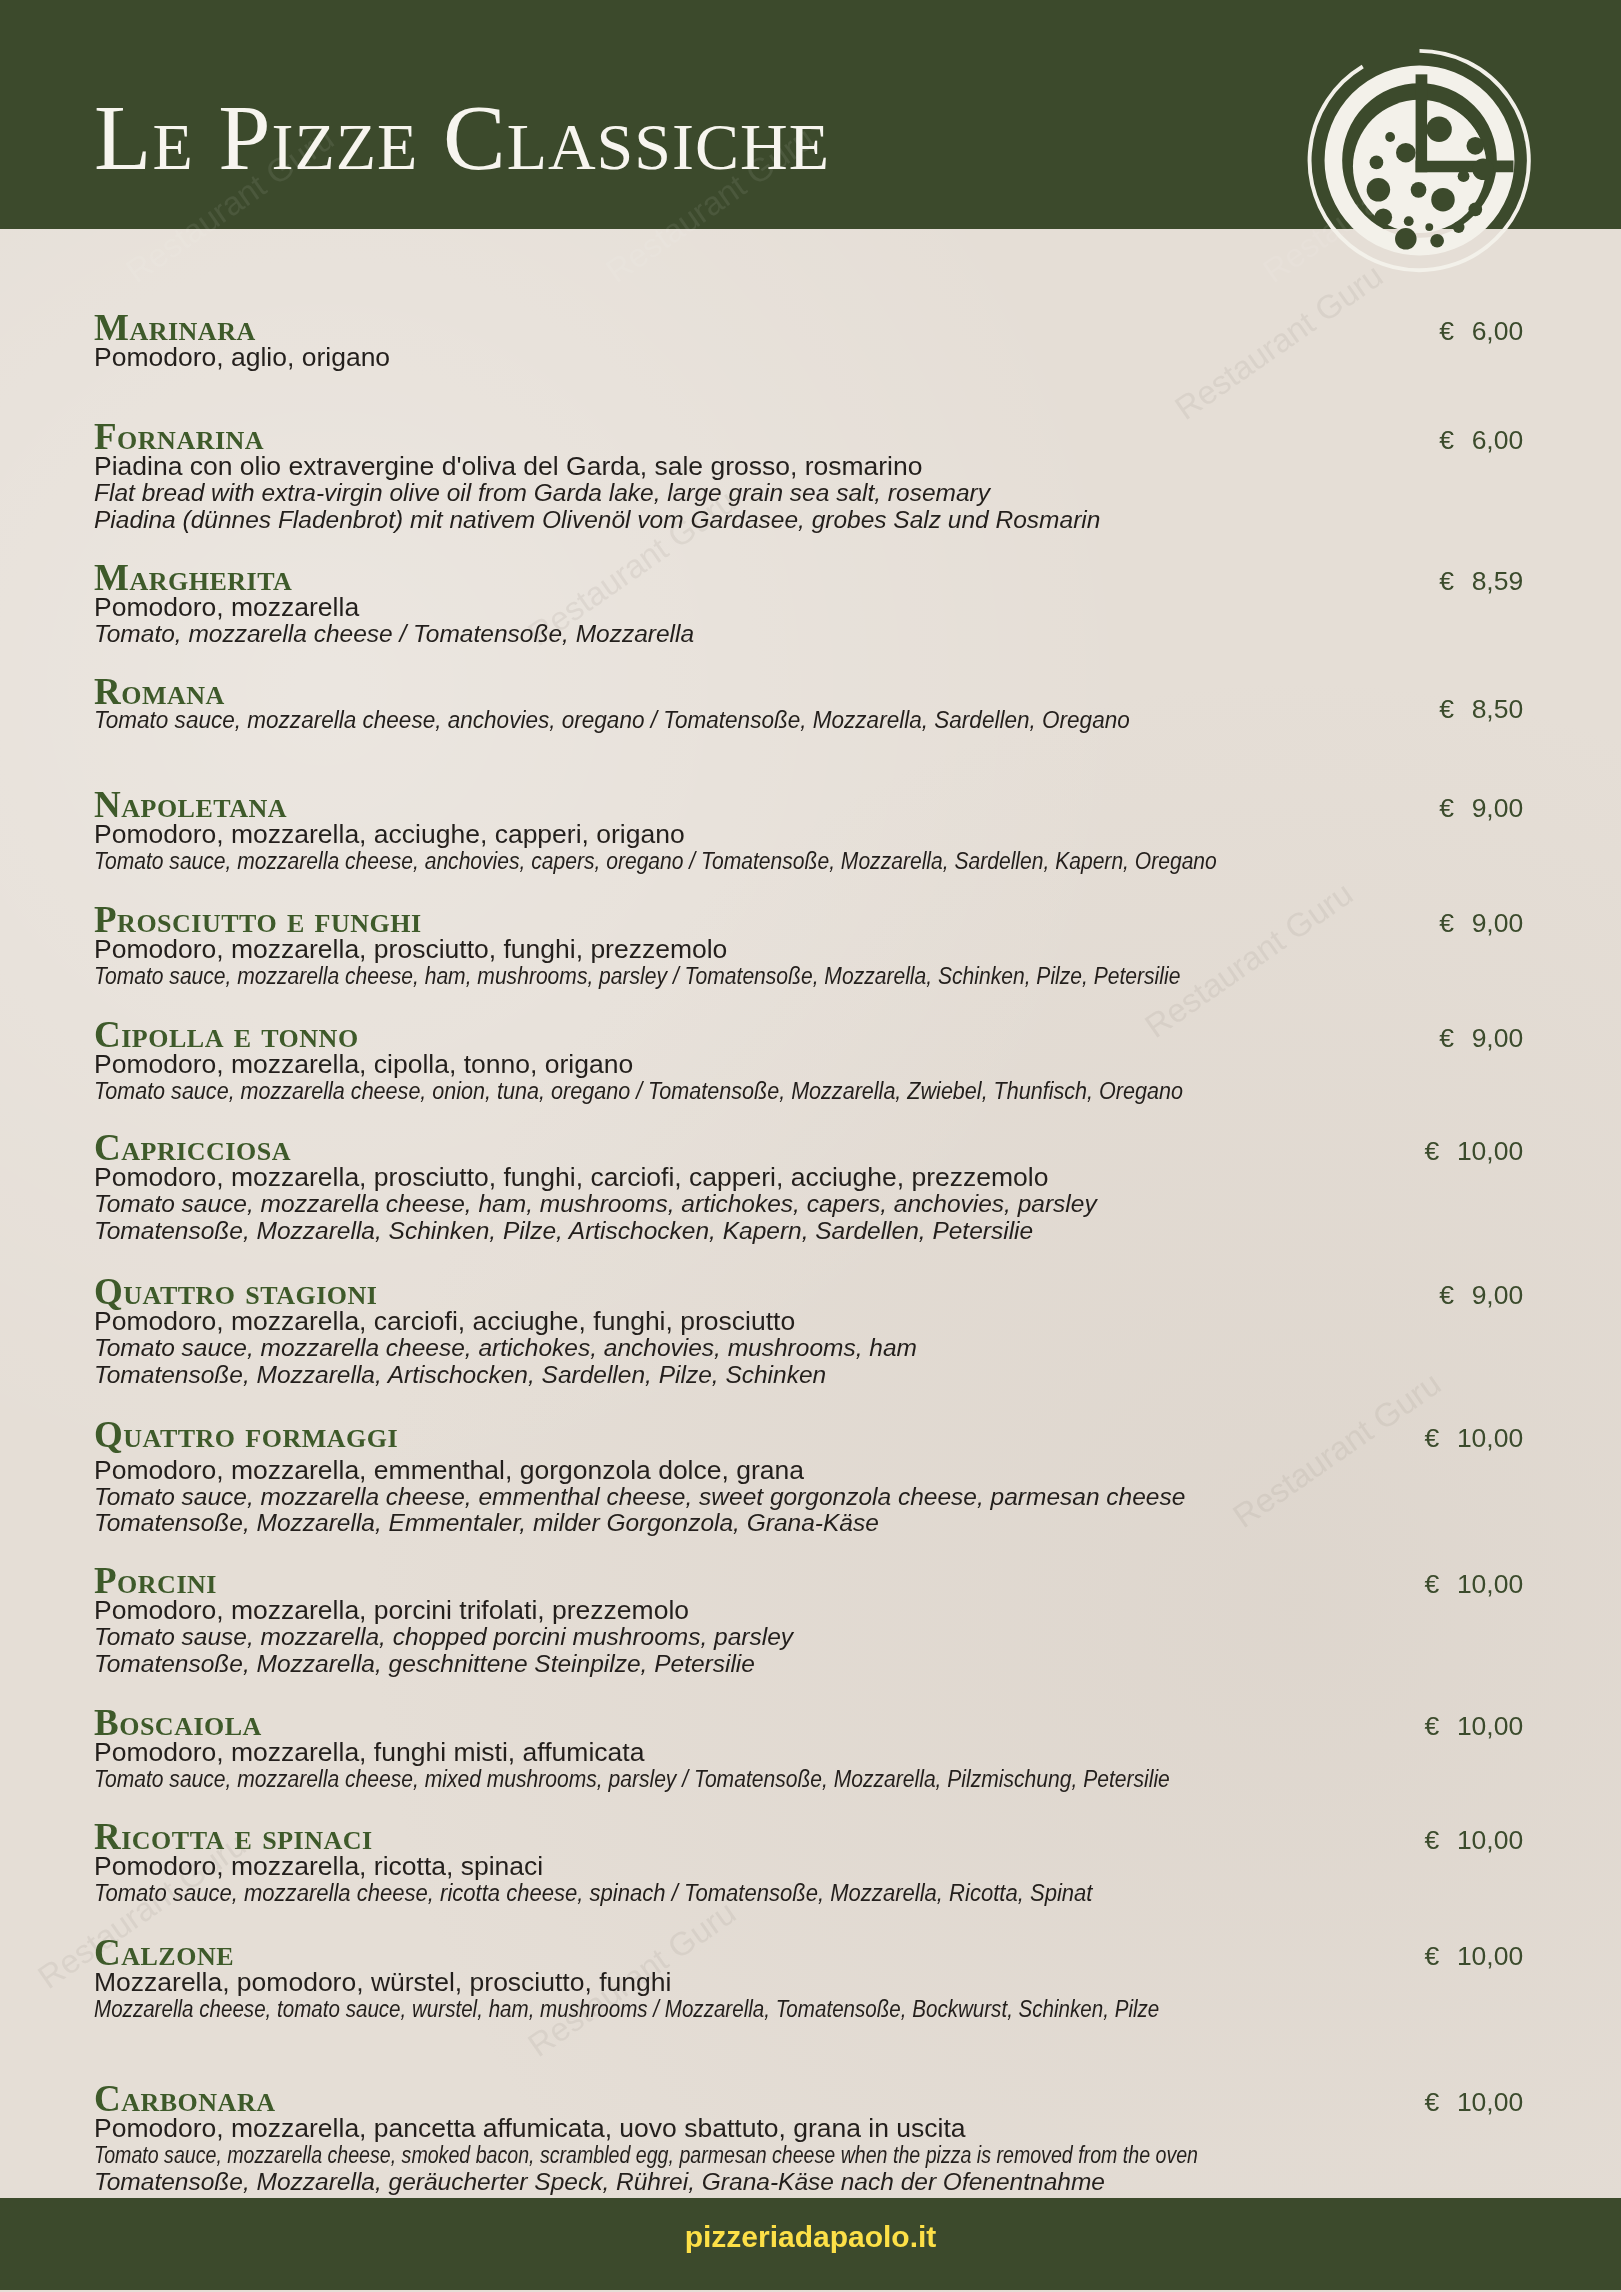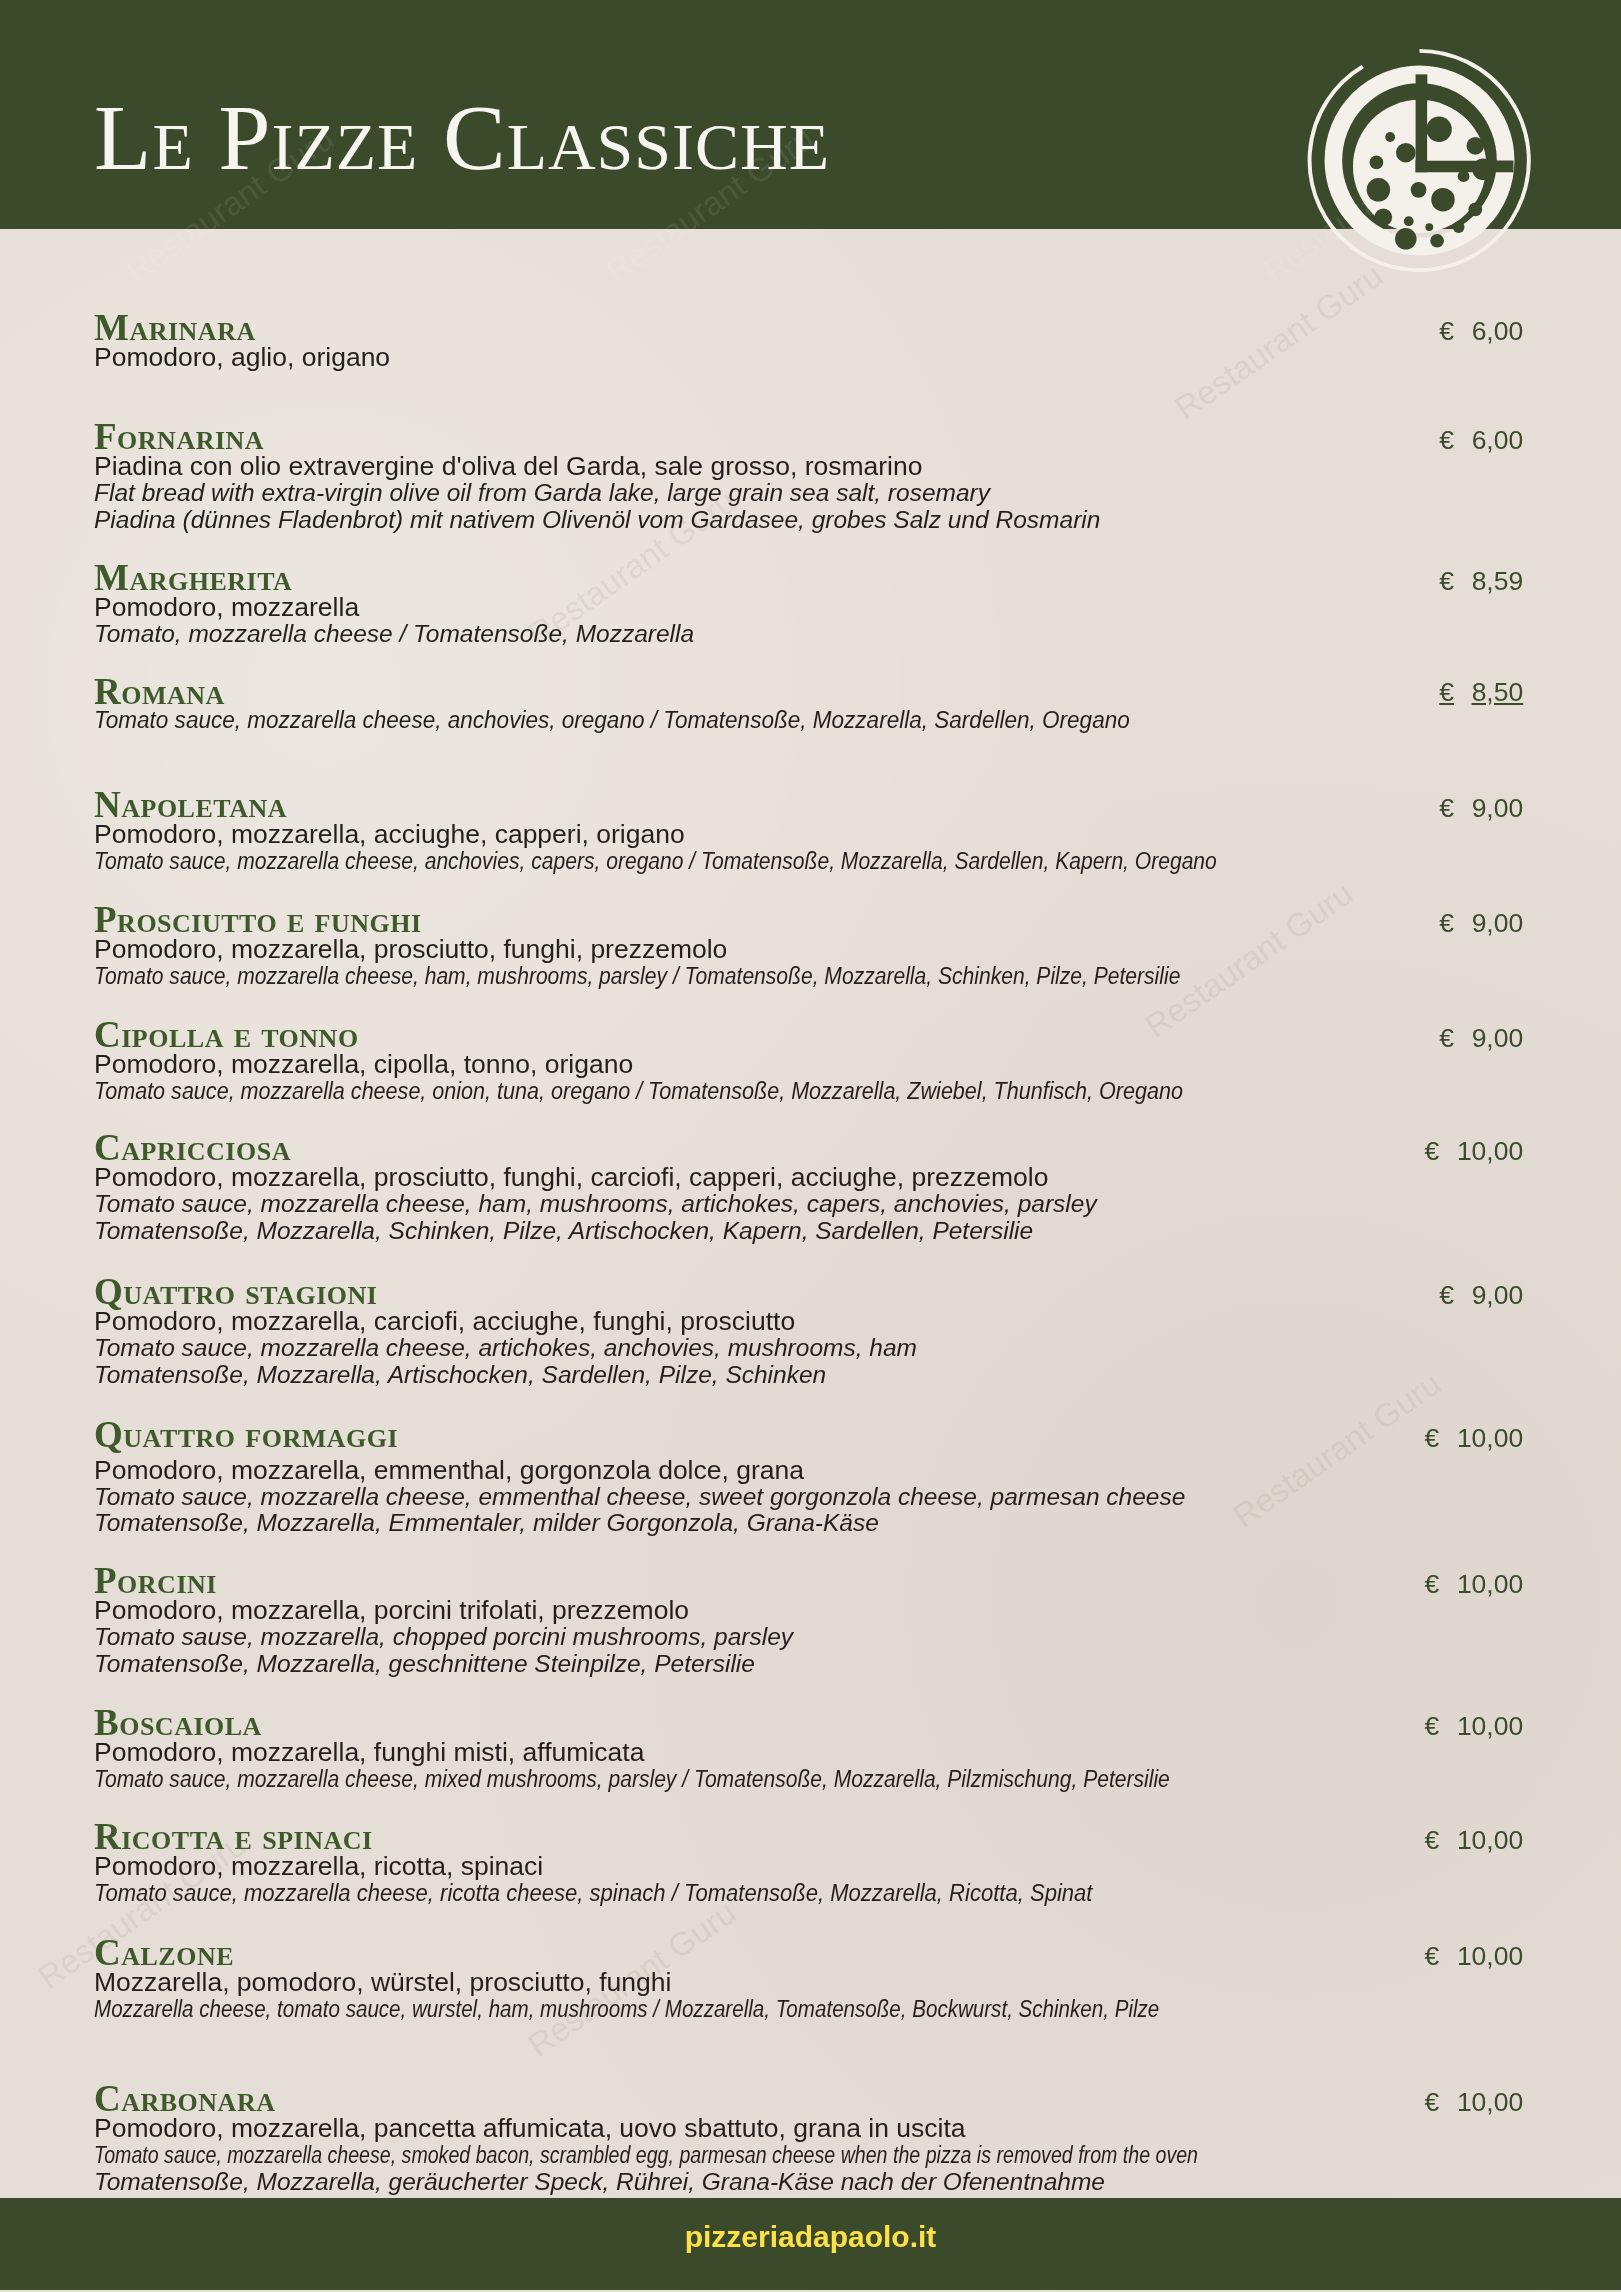--- a/index.html
+++ b/index.html
@@ -99,21 +99,21 @@
   <div class="item" style="top:562px;">
     <div class="name">Margherita</div>
     <div class="ing">Pomodoro, mozzarella</div>
     <div class="tr">Tomato, mozzarella cheese / Tomatensoße, Mozzarella</div>
     <div class="price" style="top:3.9px;right:11.8px;"><span class="cur">€</span><span>8,59</span></div>
   </div>
 
   <div class="item" style="top:676px;">
     <div class="name">Romana</div>
     <div class="tr narrow">Tomato sauce, mozzarella cheese, anchovies, oregano / Tomatensoße, Mozzarella, Sardellen, Oregano</div>
-    <div class="price" style="top:1px;right:11.8px;text-decoration:underline;"><span class="cur">€</span><span>8,50</span></div>
+    <div class="price" style="top:18px;right:11.8px;"><span class="cur">€</span><span>8,50</span></div>
   </div>
 
   <div class="item" style="top:789px;">
     <div class="name">Napoletana</div>
     <div class="ing">Pomodoro, mozzarella, acciughe, capperi, origano</div>
     <div class="tr narrow" style="transform:scaleX(0.86);">Tomato sauce, mozzarella cheese, anchovies, capers, oregano / Tomatensoße, Mozzarella, Sardellen, Kapern, Oregano</div>
     <div class="price" style="top:3.9px;right:11.8px;"><span class="cur">€</span><span>9,00</span></div>
   </div>
 
   <div class="item" style="top:904px;">

